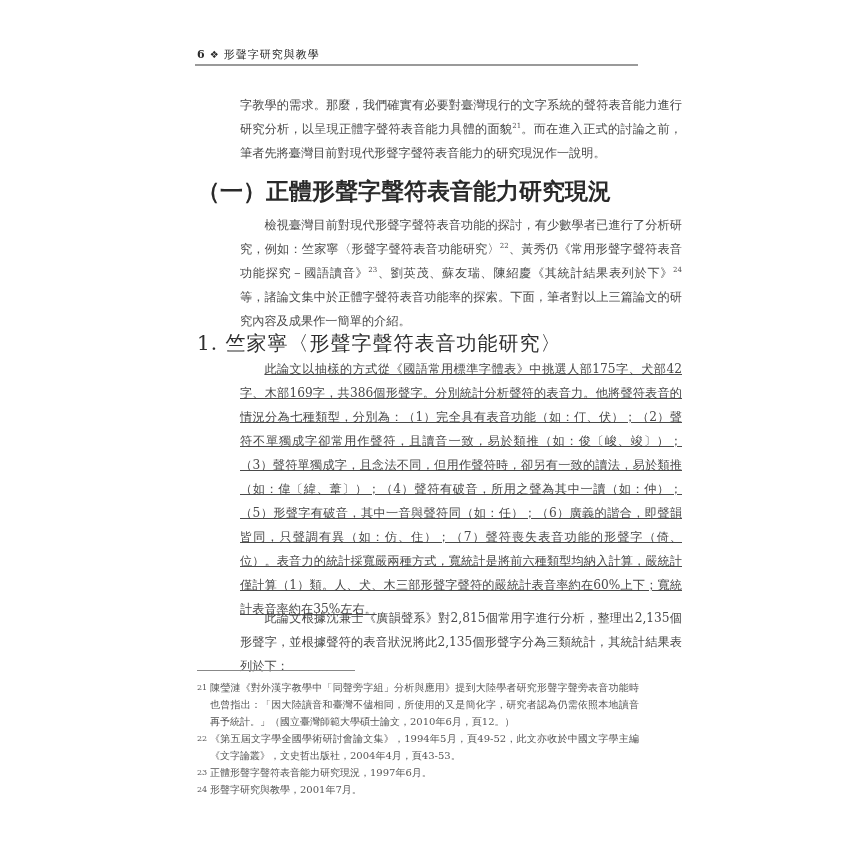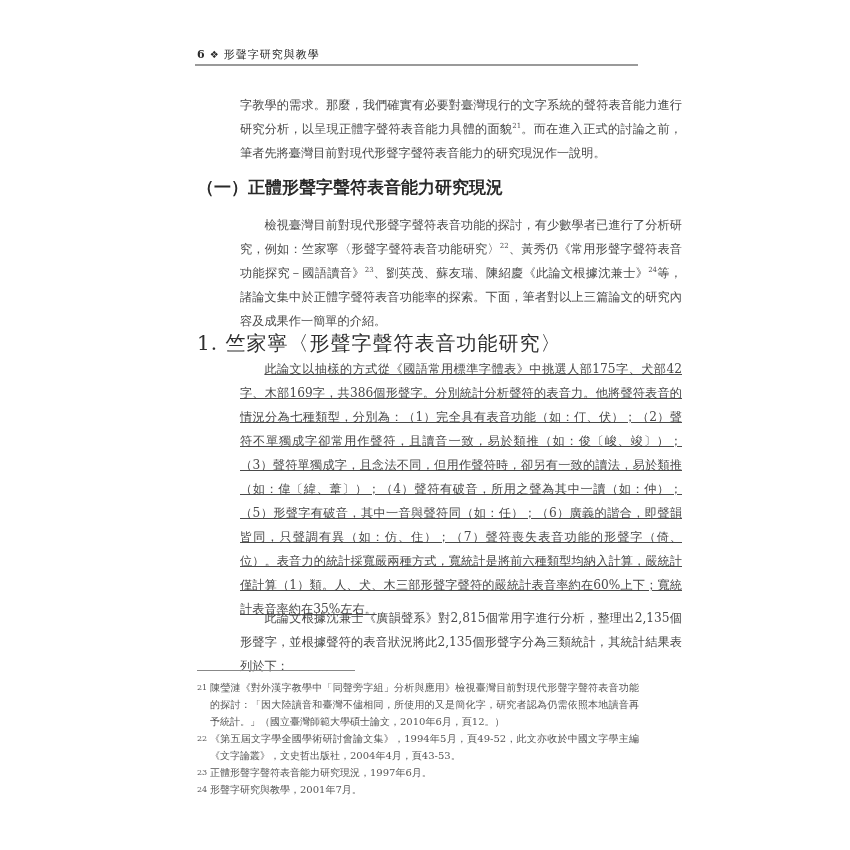--- a/index.html
+++ b/index.html
@@ -8,21 +8,21 @@
     .page { position: absolute; left: 0; top: 0; width: 850px; height: 704px; }
     .running-head { position: absolute; left: 197px; top: 47px; width: 442px;
                     font-size: 11px; color: #2a2a2a; letter-spacing: 1px; }
     .running-head .pg { font-weight: bold; }
     .running-head .orn { margin: 0 4px; font-size: 10px; }
     .head-rule { position: absolute; left: 195px; top: 64px; width: 443px; height: 2px; background: #9a9a9a; }
     .block { position: absolute; left: 192px; width: 442px; font-size: 12.2px; line-height: 24px; color: #4a4a4a; margin-left: 48px; }
     .block p { margin: 0; text-align: justify; }
     .indent { text-indent: 2em; }
     .sec-title { position: absolute; left: 197px; width: 442px; font-family: "DejaVu Sans", "Liberation Sans", sans-serif;
-                 font-weight: bold; font-size: 17px; color: #2a2a2a; }
+                 font-weight: bold; font-size: 23px; color: #2a2a2a; }
     .sub-title { position: absolute; left: 197px; width: 442px; font-size: 20px; color: #2e2e2e; letter-spacing: 1px; }
     sup { font-size: 7px; vertical-align: super; line-height: 0; }
     .fn-rule { position: absolute; left: 197px; top: 670px; width: 158px; height: 1px; background: #888; }
     .footnotes { position: absolute; left: 197px; top: 679px; width: 442px; font-size: 10px; line-height: 17px; color: #555; }
     .fn { display: flex; }
     .fn .num { width: 13px; flex: none; font-size: 8px; }
     .fn .txt { flex: 1; text-align: justify; }
   </style>
 </head>
 <body>
@@ -37,39 +37,39 @@
   <div class="block" style="top:93px;">
     <p>
       <span>字教學的需求。那麼，我們確實有必要對臺灣現行的文字系統的聲符表音能力進行研究分析，以呈現正體字聲符表音能力具體的面貌</span><sup>21</sup><span>。而在進入正式的討論之前，筆者先將臺灣目前對現代形聲字聲符表音能力的研究現況作一說明。</span>
     </p>
   </div>
 
   <div class="sec-title" style="top:176px;">（一）正體形聲字聲符表音能力研究現況</div>
 
   <div class="block" style="top:213px;">
     <p class="indent">
-      <span>檢視臺灣目前對現代形聲字聲符表音功能的探討，有少數學者已進行了分析研究，例如：竺家寧〈形聲字聲符表音功能研究〉</span><sup>22</sup><span>、黃秀仍《常用形聲字聲符表音功能探究－國語讀音》</span><sup>23</sup><span>、劉英茂、蘇友瑞、陳紹慶《此論文根據沈兼士》</span><sup>24</sup><span>等，諸論文集中於正體字聲符表音功能率的探索。下面，筆者對以上三篇論文的研究內容及成果作一簡單的介紹。</span>
+      <span>檢視臺灣目前對現代形聲字聲符表音功能的探討，有少數學者已進行了分析研究，例如：竺家寧〈形聲字聲符表音功能研究〉</span><sup>22</sup><span>、黃秀仍《常用形聲字聲符表音功能探究－國語讀音》</span><sup>23</sup><span>、劉英茂、蘇友瑞、陳紹慶《其統計結果表列於下》</span><sup>24</sup><span>等，諸論文集中於正體字聲符表音功能率的探索。下面，筆者對以上三篇論文的研究內容及成果作一簡單的介紹。</span>
     </p>
   </div>
 
   <div class="sub-title" style="top:330px;">1. 竺家寧〈形聲字聲符表音功能研究〉</div>
   <div class="block" style="top:357px;text-decoration:underline;">
     <p class="indent">此論文以抽樣的方式從《國語常用標準字體表》中挑選人部175字、犬部42字、木部169字，共386個形聲字。分別統計分析聲符的表音力。他將聲符表音的情況分為七種類型，分別為：（1）完全具有表音功能（如：仃、伏）；（2）聲符不單獨成字卻常用作聲符，且讀音一致，易於類推（如：俊〔峻、竣〕）；（3）聲符單獨成字，且念法不同，但用作聲符時，卻另有一致的讀法，易於類推（如：偉〔緯、葦〕）；（4）聲符有破音，所用之聲為其中一讀（如：仲）；（5）形聲字有破音，其中一音與聲符同（如：任）；（6）廣義的諧合，即聲韻皆同，只聲調有異（如：仿、住）；（7）聲符喪失表音功能的形聲字（倚、位）。表音力的統計採寬嚴兩種方式，寬統計是將前六種類型均納入計算，嚴統計僅計算（1）類。人、犬、木三部形聲字聲符的嚴統計表音率約在60%上下；寬統計表音率約在35%左右。</p>
   </div>
 
   <div class="block" style="top:606px;">
     <p class="indent">此論文根據沈兼士《廣韻聲系》對2,815個常用字進行分析，整理出2,135個形聲字，並根據聲符的表音狀況將此2,135個形聲字分為三類統計，其統計結果表列於下：</p>
   </div>
 
   <div class="fn-rule"></div>
 
   <div class="footnotes">
     <div class="fn">
       <span class="num">21</span>
-      <span class="txt">陳瑩漣《對外漢字教學中「同聲旁字組」分析與應用》檢視臺灣目前對現代形聲字聲符表音功能的探討：「因大陸讀音和臺灣不儘相同，所使用的又是簡化字，研究者認為仍需依照本地讀音再予統計。」（國立臺灣師範大學碩士論文，2010年6月，頁12。）</span>
+      <span class="txt">陳瑩漣《對外漢字教學中「同聲旁字組」分析與應用》提到大陸學者研究形聲字聲旁表音功能時也曾指出：「因大陸讀音和臺灣不儘相同，所使用的又是簡化字，研究者認為仍需依照本地讀音再予統計。」（國立臺灣師範大學碩士論文，2010年6月，頁12。）</span>
     </div>
     <div class="fn">
       <span class="num">22</span>
       <span class="txt">《第五屆文字學全國學術研討會論文集》，1994年5月，頁49-52，此文亦收於中國文字學主編《文字論叢》，文史哲出版社，2004年4月，頁43-53。</span>
     </div>
     <div class="fn">
       <span class="num">23</span>
       <span class="txt">正體形聲字聲符表音能力研究現況，1997年6月。</span>
     </div>
     <div class="fn">

